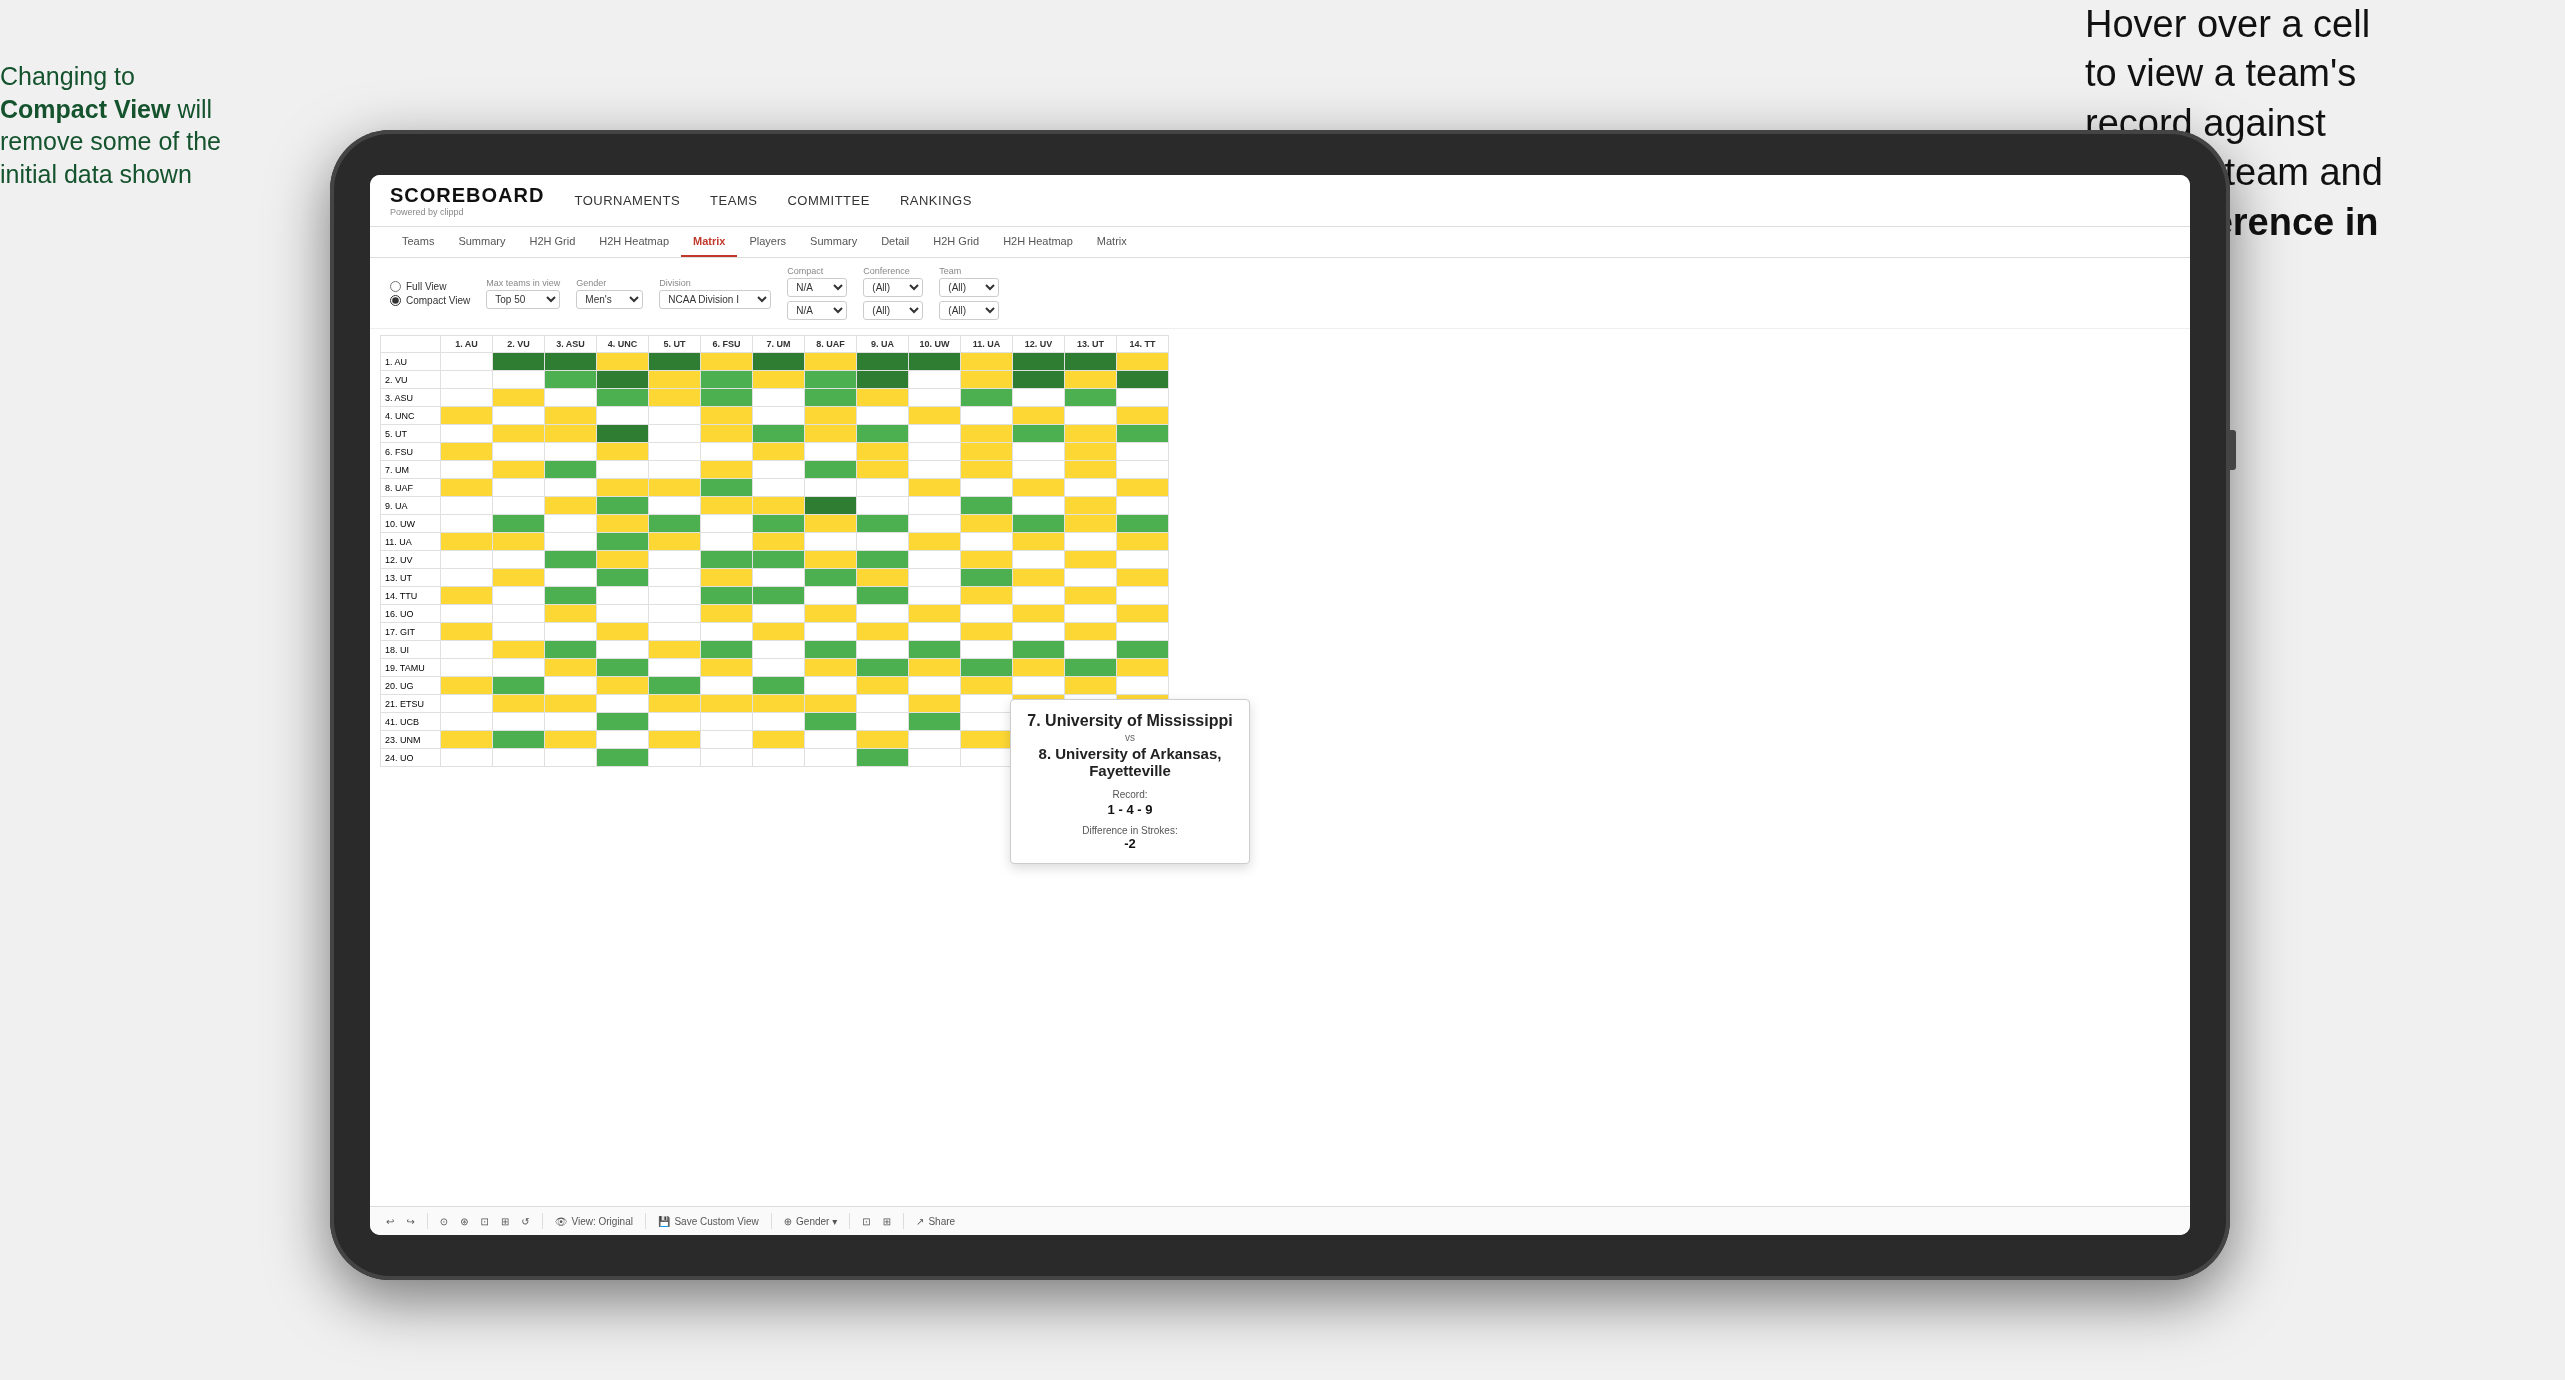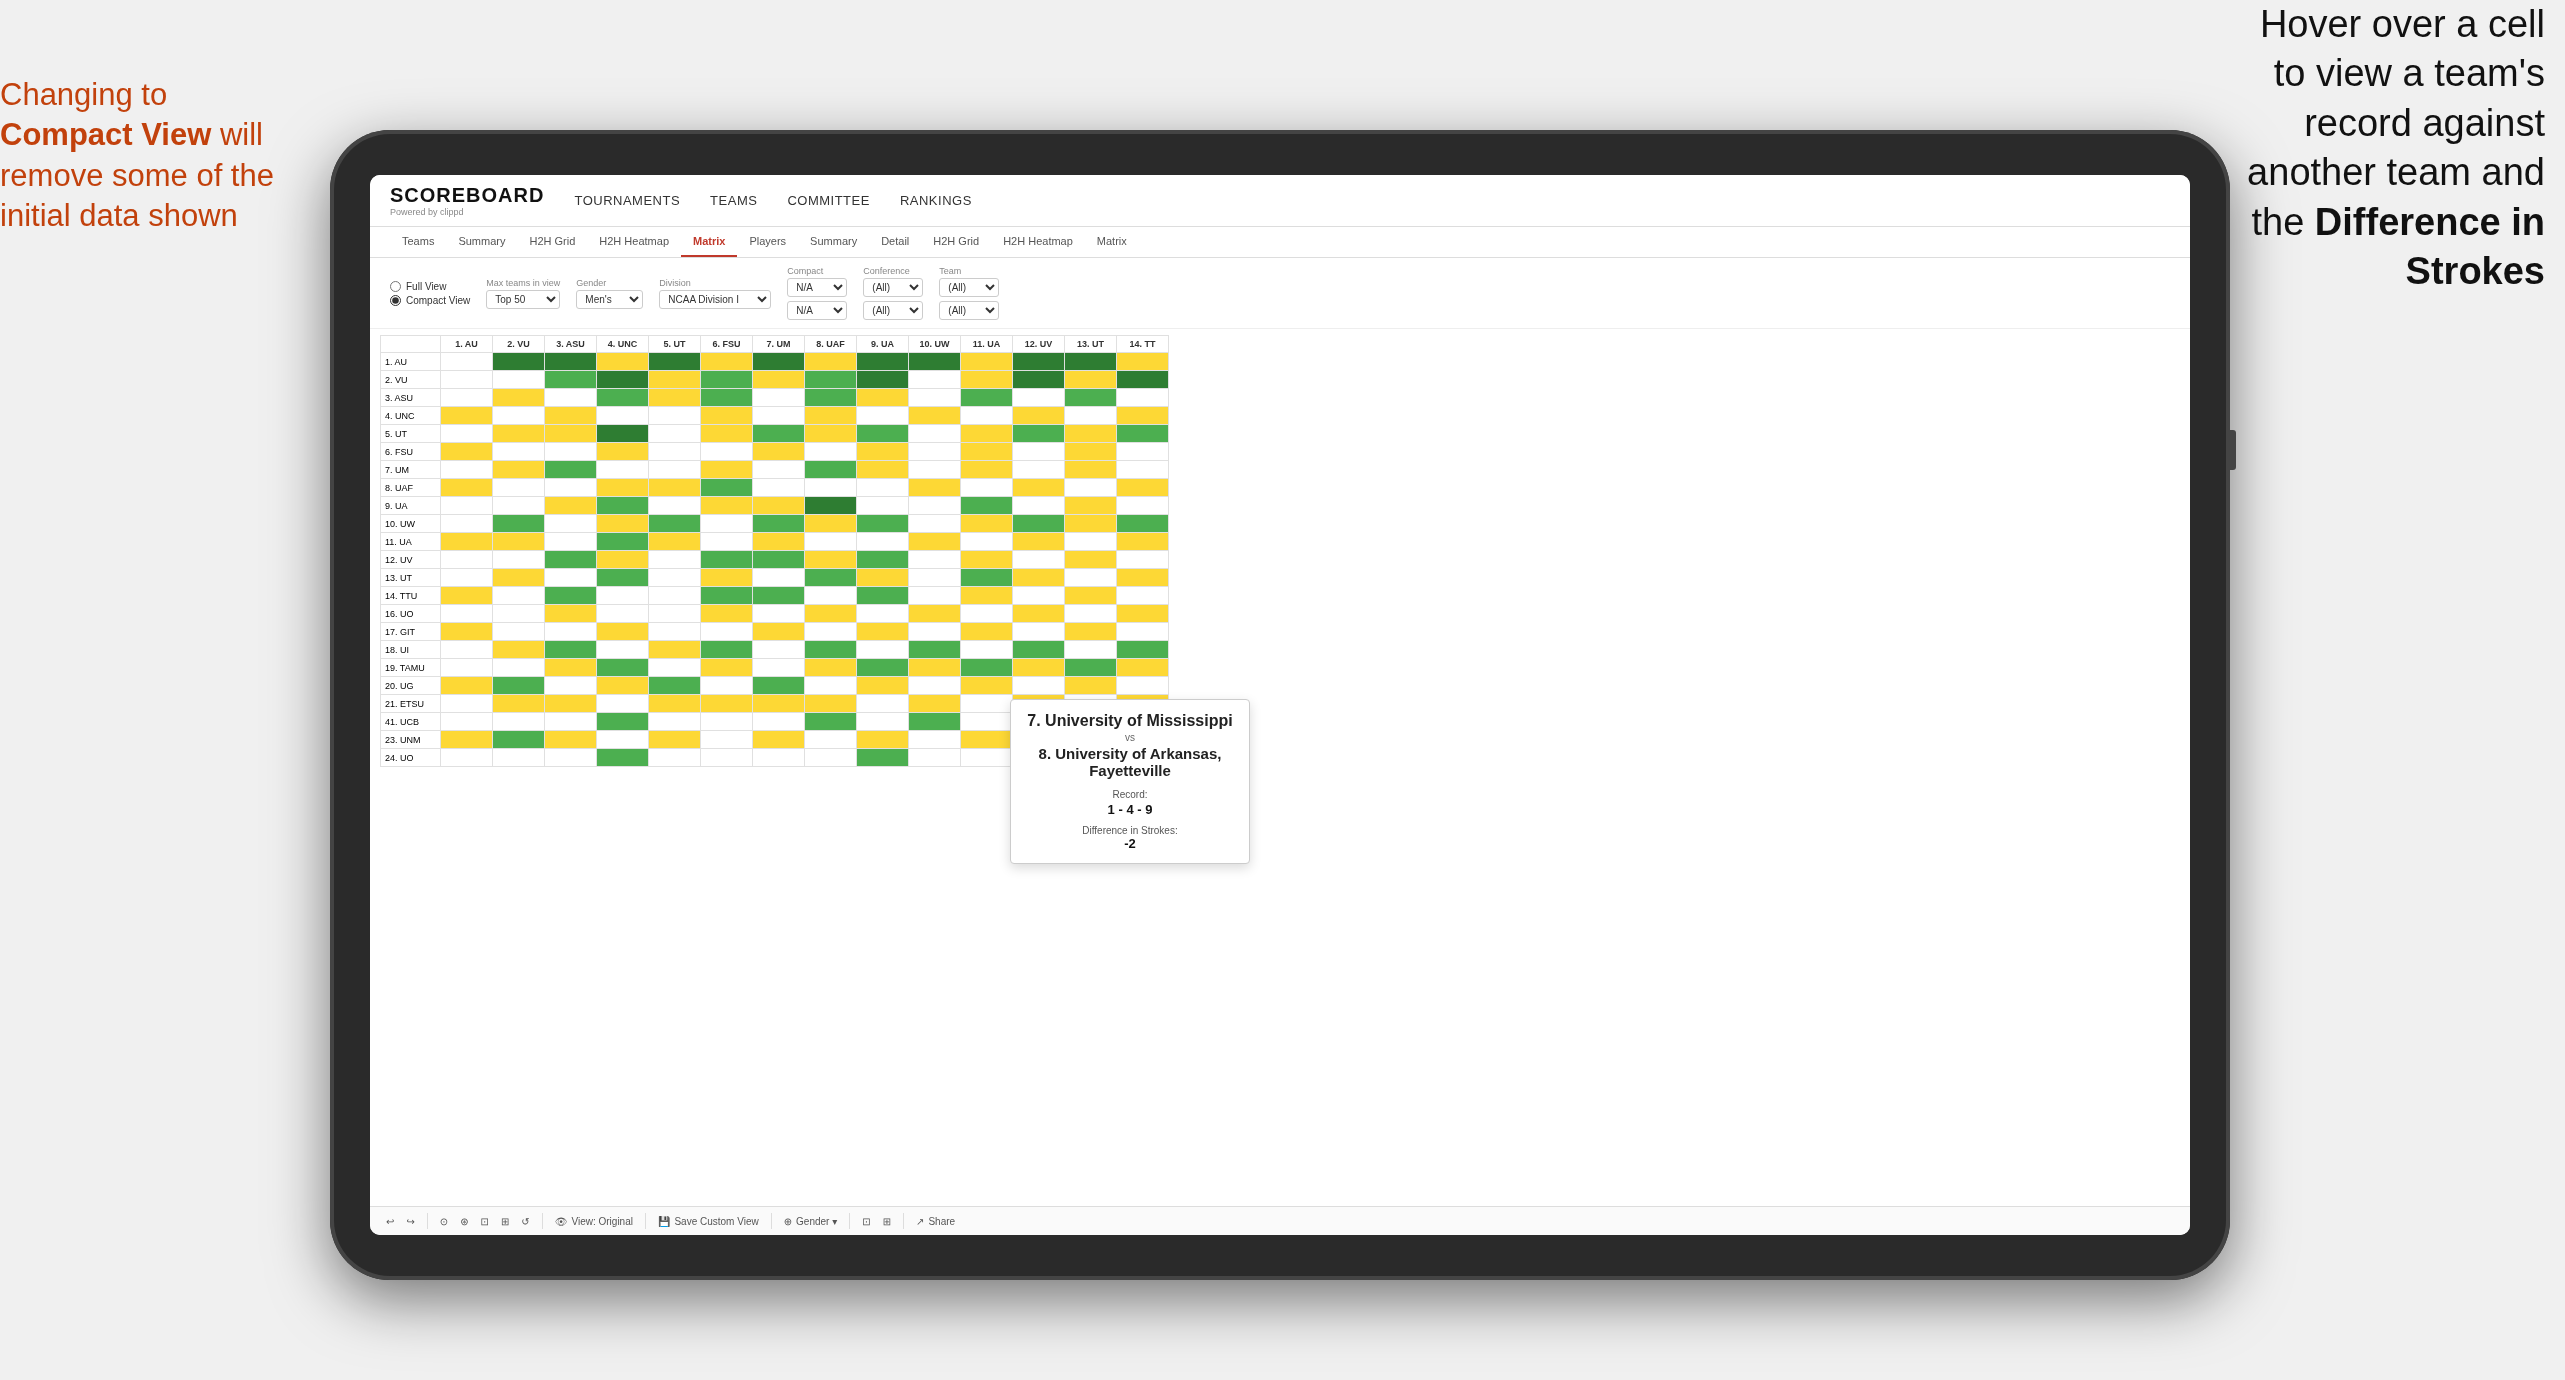--- a/index.html
+++ b/index.html
@@ -11,37 +11,35 @@
       overflow: hidden;
       position: relative;
     }
 
     
     .annotation-left {
       position: absolute;
       left: 0;
       top: 60px;
       width: 500px;
-      font-size: 31px;
+      font-size: 25px;
       line-height: 1.3;
-      color: #c2410c;
-      margin-top: 15px;
+      color: #14532d;
     }
     .annotation-left strong {
       font-weight: 900;
     }
     .annotation-right {
       position: absolute;
       right: 20px;
       top: 0;
       width: 460px;
       font-size: 38px;
       line-height: 1.3;
       color: #111;
-      text-align: right;
     }
     .annotation-right strong {
       font-weight: 900;
     }
 
     
     .arrows-overlay {
       position: absolute;
       top: 0; left: 0;
       width: 2565px;

